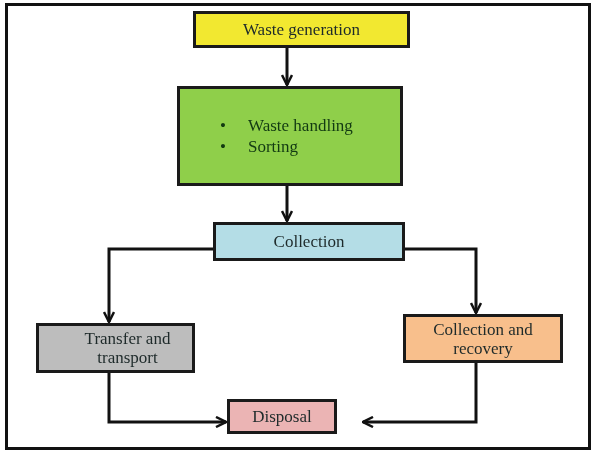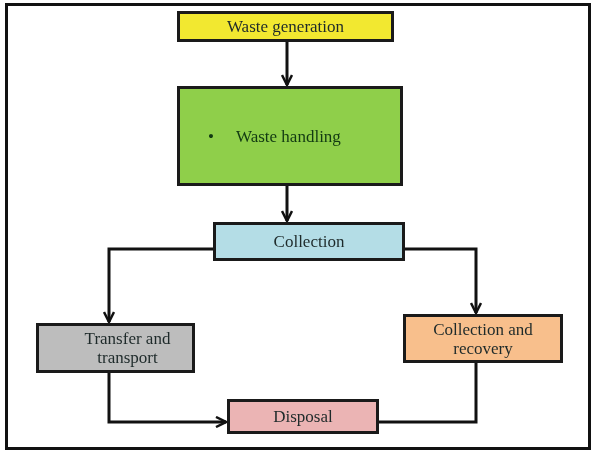--- a/index.html
+++ b/index.html
@@ -4,27 +4,27 @@
 <style>
   html, body { margin:0; padding:0; background:#ffffff; }
   body { width:600px; height:454px; position:relative; overflow:hidden;
          font-family:"Liberation Serif", "DejaVu Serif", serif; }
   .frame { position:absolute; left:5px; top:3px; width:580px; height:441px;
            border:3px solid #111; box-sizing:content-box; }
   svg.links { position:absolute; left:0; top:0; width:600px; height:454px; }
   .node { position:absolute; box-sizing:border-box; border:3px solid #1a1a1a;
           display:flex; align-items:center; justify-content:center; text-align:center;
           color:#1e2a2a; font-size:17px; line-height:19px; }
-  #n-gen  { left:177px; top:11px; width:217px; height:31px; }
+  #n-gen  { left:193px; top:11px; width:217px; height:37px; }
   #n-hand { left:177px; top:86px; width:226px; height:100px; justify-content:flex-start; }
   #n-coll { left:213px; top:222px; width:192px; height:39px; }
   #n-tran { left:36px;  top:323px; width:159px; height:50px; }
   #n-proc { left:403px; top:314px; width:160px; height:49px; }
-  #n-disp { left:227px; top:399px; width:152px; height:35px; }
-  .bul { list-style:none; margin:0; padding:0 0 0 28px; text-align:left; color:#123a12; }
+  #n-disp { left:227px; top:399px; width:110px; height:35px; }
+  .bul { list-style:none; margin:0; padding:0 0 0 40px; text-align:left; color:#123a12; }
   .bul li { position:relative; padding-left:28px; line-height:21px; font-size:17px; }
   .bul li::before { content:"•"; position:absolute; left:0; top:0; }
 </style>
 </head>
 <body>
 
 <div class="frame"></div>
 
 <svg class="links" viewBox="0 0 600 454">
   <defs>
@@ -42,20 +42,21 @@
   </g>
 </svg>
 
 <div class="node" id="n-gen" style="background: rgb(242, 232, 48);">
   <span>Waste generation</span>
 </div>
 
 <div class="node" id="n-hand" style="background: rgb(143, 207, 74);">
   <ul class="bul">
     <li>Waste handling</li>
+    <li>Sorting</li>
   </ul>
 </div>
 
 <div class="node" id="n-coll" style="background: rgb(180, 221, 230);">
   <span>Collection</span>
 </div>
 
 <div class="node" id="n-tran" style="background: rgb(189, 189, 189); padding-left: 24px;">
   <span style="display:block;width:120px;">Transfer and transport</span>
 </div>

